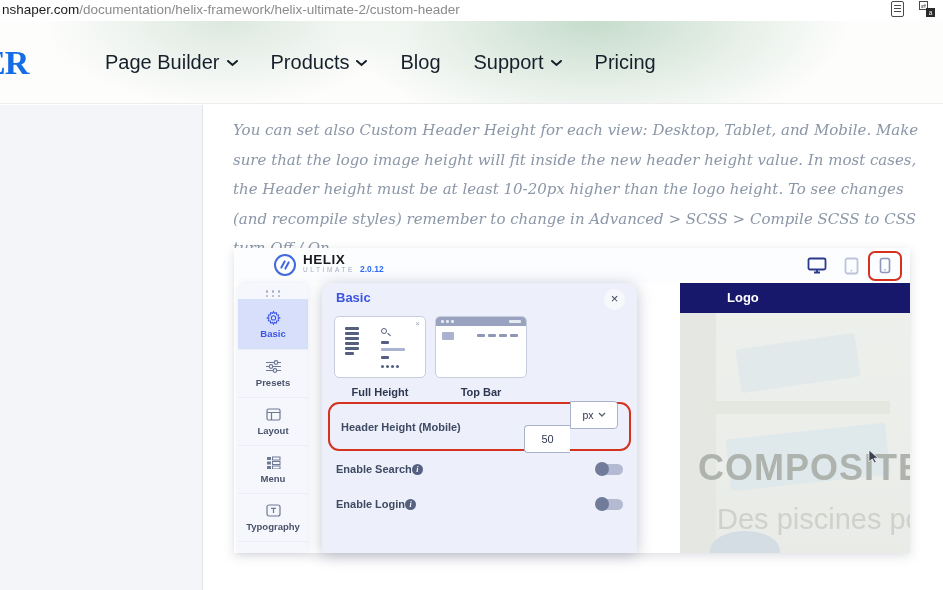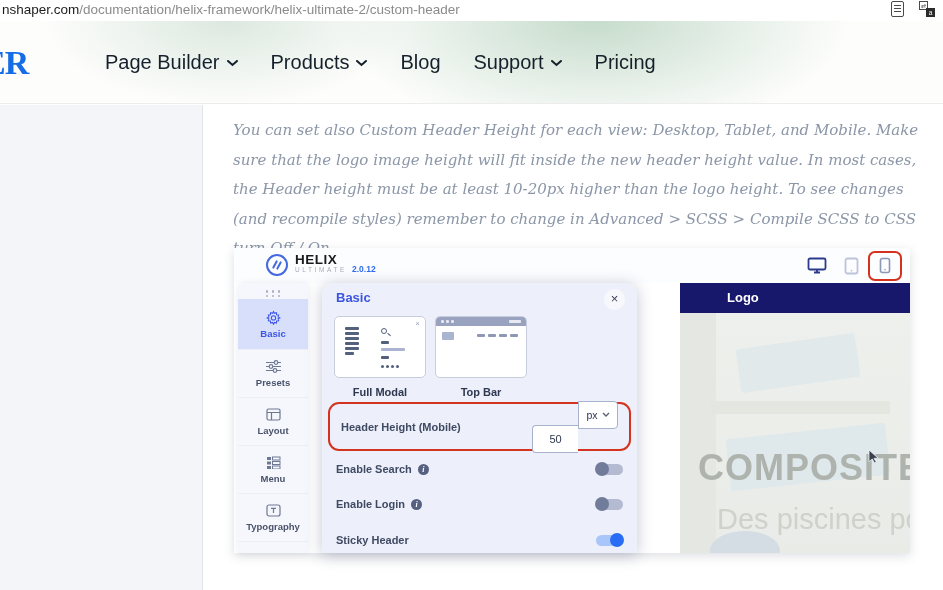--- a/index.html
+++ b/index.html
@@ -43,21 +43,21 @@
   .page-sidebar { position:absolute; top:105px; left:0; width:203px; height:485px;
     background:#f4f5f9; border-right:1px solid #e3e4ea; }
   .doc-paragraph { position:absolute; left:233px; top:116px; width:688px;
     font:italic 15px/29.5px "DejaVu Serif", serif; color:#8b96a7; }
 
   
   .shot { position:absolute; left:234px; top:248px; width:676px; height:305px; background:#fff;
     box-shadow:0 3px 10px rgba(70,75,100,.18); }
 
   .sc-topbar { position:absolute; top:0; left:0; right:0; height:35px; background:#fcfdff; }
-  .helix-logo { position:absolute; left:32px; top:5px; display:flex; align-items:flex-start; gap:7px; }
+  .helix-logo { position:absolute; left:40px; top:5px; display:flex; align-items:flex-start; gap:7px; }
   .hx-circle { width:22px; height:22px; margin-top:1px; border:2px solid #4468dd; border-radius:50%;
     position:relative; }
   .hx-circle::before, .hx-circle::after { content:""; position:absolute; width:2px; height:9px;
     background:#4468dd; border-radius:1px; transform:rotate(28deg); }
   .hx-circle::before { left:6px; top:4px; } .hx-circle::after { left:10px; top:5px; }
   .hx-name { font-size:13.5px; font-weight:800; letter-spacing:.5px; color:#191b1e; line-height:13px; }
   .hx-tier { font-size:6.5px; letter-spacing:2.6px; color:#a4adbd; line-height:8px; }
   .hx-ver { font-size:8.5px; font-weight:bold; color:#2e6bf0; margin-top:11px; margin-left:-2px; }
   .devices { position:absolute; right:8px; top:0; height:35px; display:flex; align-items:center; }
   .dev { display:flex; align-items:center; justify-content:center; width:34px; height:30px; }
@@ -103,28 +103,28 @@
   .tb-dash { position:absolute; height:3px; background:#8e97b5; border-radius:1px; }
   .t-sq { position:absolute; background:#aab3cf; border-radius:1px; }
 
   
   .hh-row { position:absolute; left:6px; right:6px; top:119px; height:49px; border:2.5px solid #d43320;
     border-radius:11px; display:flex; align-items:center; justify-content:space-between; padding:0 11px; }
   .hh-label { font-size:11px; font-weight:600; color:#3f4a63; }
   .hh-group { display:flex; }
   .hh-input { width:46px; height:28px; background:#fff; border:1px solid #a9b2cc; border-right:none;
     border-radius:4px 0 0 4px; text-align:center; font-size:11px; color:#2e3850; font-family:inherit;margin-top:24px; }
-  .hh-unit { width:40px; height:28px; background:#fff; border:1px solid #a9b2cc; border-radius:0 4px 4px 0;
+  .hh-unit { width:48px; height:28px; background:#fff; border:1px solid #a9b2cc; border-radius:0 4px 4px 0;
     display:flex; align-items:center; justify-content:center; gap:4px; font-size:10.5px; color:#2e3850;
     cursor:pointer; }
 
   
   .tg-row { position:absolute; left:14px; right:14px; height:16px; display:flex; align-items:center;
     justify-content:space-between; }
-  .tg-label { display:flex; align-items:center; gap:6px; font-size:11px; font-weight:600; color:#3f4a63; }
+  .tg-label { display:flex; align-items:center; font-size:11px; font-weight:600; color:#3f4a63; }
   .info-dot { width:11px; height:11px; border-radius:50%; background:#566080; color:#fff; font-size:8px;
     line-height:11px; text-align:center; font-family:"Liberation Serif",serif; font-style:italic; }
   .toggle { position:relative; width:27px; height:11px; border-radius:6px; cursor:pointer; }
   .toggle.off { background:#b3bad2; }
   .toggle.off .knob { left:-1px; background:#717b9a; }
   .toggle.on { background:#a9c6fb; }
   .toggle.on .knob { right:-1px; background:#2a6df5; }
   .knob { position:absolute; top:-1.5px; width:14px; height:14px; border-radius:50%; }
 
   
@@ -316,21 +316,21 @@
               <span class="t-bars" style="left:46px; top:39px; width:8px;">
                   <i></i>
                 </span>
               <span class="t-dots" style="left:46px; top:48px;">
                   <i></i>
                   <i></i>
                   <i></i>
                   <i></i>
                 </span>
             </div>
-            <div class="opt-label">Full Modal</div>
+            <div class="opt-label">Full Height</div>
           </div>
           <div class="opt-card">
             <div class="opt-thumb">
               <span class="tb-head">
                   <i style="left:5px;"></i>
                   <i style="left:10px;"></i>
                   <i style="left:15px;"></i>
                   <span class="tb-dash" style="right:5px; top:3px; width:12px; background:#e8eaf2;"></span>
                 </span>
               <span class="t-sq" style="left:6px; top:15px; width:12px; height:8px;"></span>
@@ -364,28 +364,20 @@
           <span class="toggle off">
               <span class="knob"></span>
             </span>
         </div>
         <div class="tg-row" style="top:213px;">
           <span class="tg-label">
             <span>Enable Login</span>
             <span class="info-dot">i</span>
           </span>
           <span class="toggle off">
-              <span class="knob"></span>
-            </span>
-        </div>
-        <div class="tg-row" style="top:249px;">
-          <span class="tg-label">
-            <span>Sticky Header</span>
-          </span>
-          <span class="toggle on">
               <span class="knob"></span>
             </span>
         </div>
       </div>
 
       <div class="sc-preview">
         <div class="pv-head">
           <span>Logo</span>
         </div>
         <div class="pv-img">

